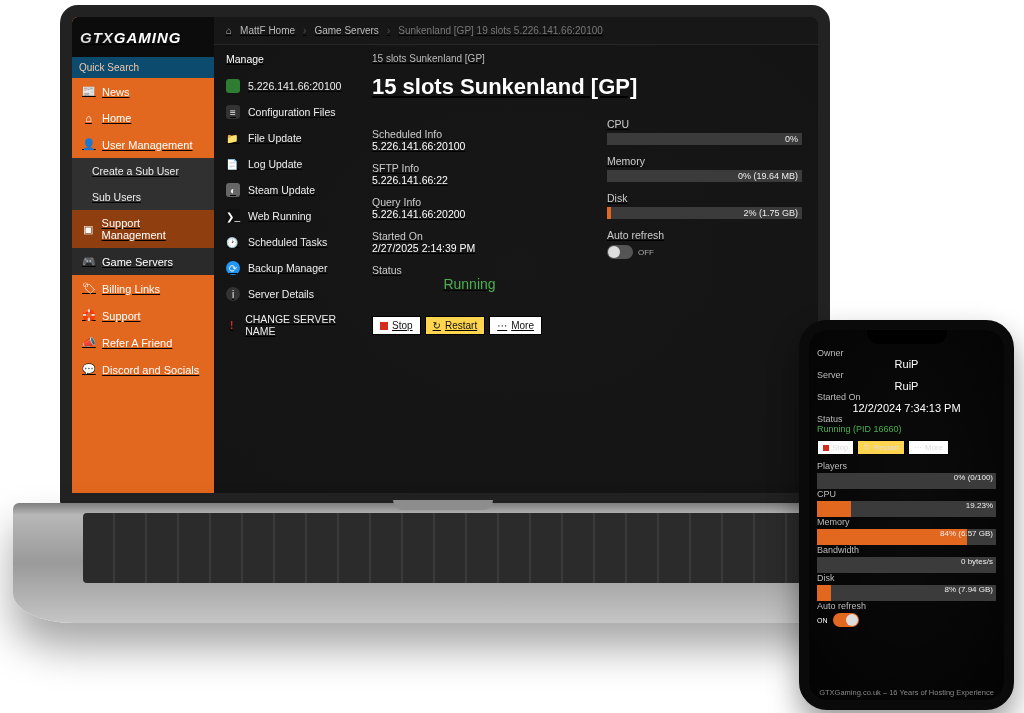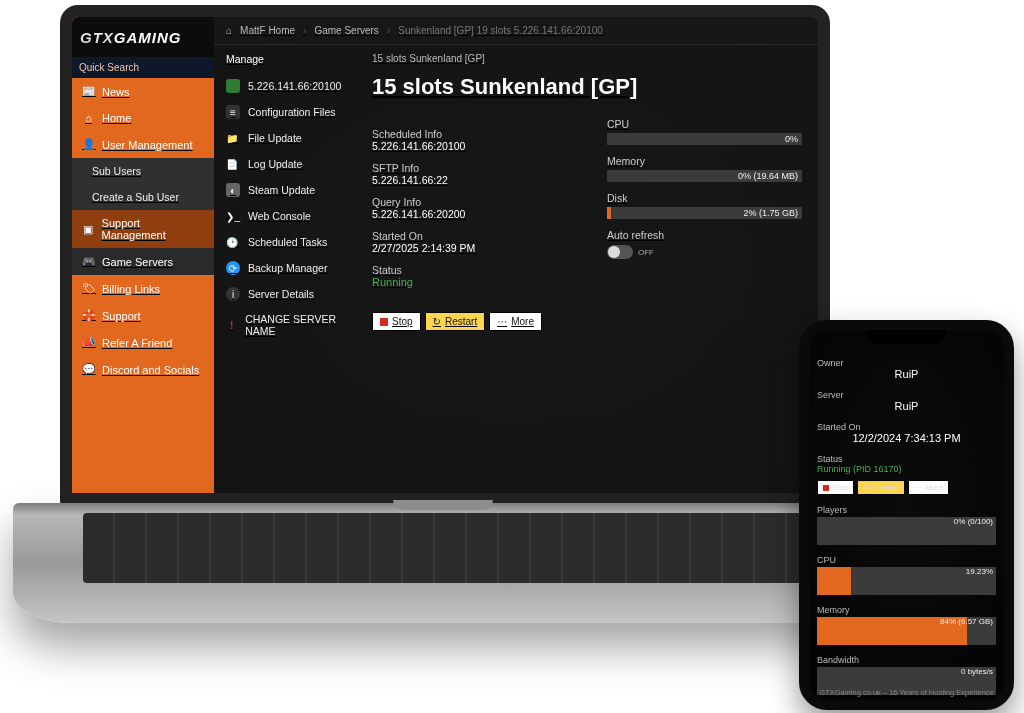--- a/index.html
+++ b/index.html
@@ -69,21 +69,21 @@
   .app { width:100%; height:100%; display:flex; font-size:11px; color:#ddd; background:#1e1e1e; }
   .sidebar { width:142px; background:#e2671f; display:flex; flex-direction:column; }
   .logo {
     height:40px; background:#0c0c0c; color:#fff; font-weight:bold; font-style:italic;
     display:flex; align-items:center; padding-left:8px; letter-spacing:1px; font-size:15px;
   }
   .logo .gtx { background: linear-gradient(#fff,#ccc); -webkit-background-clip:text; color:transparent; }
   .search { margin:0; }
   .search input {
     width:100%; padding:5px 7px; font-size:10px; color:#f2c8ab;
-    background:#0f172a; border:none; outline:none;
+    background:#0c4a6e; border:none; outline:none;
   }
   .search input::placeholder { color:#f2c8ab; }
   .nav { flex:1; }
   .nav-item, .nav-sub {
     display:flex; align-items:center; gap:7px;
     padding:7px 10px; color:#fff; cursor:pointer; font-size:11px;
   }
   .nav-sub { padding-left:20px; background:#303030; color:#eee; font-size:10.5px; }
   .nav-sub.light { background:#303030; }
   .nav-item.darkrow { background:#8e3e0f; }
@@ -112,45 +112,45 @@
   .mi.clock{color:#d9534f;} .mi.blue{background:#2196f3;border-radius:50%;} .mi.info{background:#333;border-radius:50%;}
   .mi.red{color:#d52b1e;font-weight:bold;}
 
   .content { flex:1; padding:8px 16px; }
   .top-row { display:flex; justify-content:space-between; align-items:center; font-size:10px; color:#bbb; margin-bottom:10px; }
   h1.title { font-size:22px; font-weight:700; color:#fff; margin-bottom:18px; }
   .grid { display:flex; gap:40px; }
   .col { flex:1; font-size:11px; }
   .lbl { color:#ccc; font-size:10.5px; margin-top:10px; }
   .val { color:#fff; font-size:10.5px; }
-  .status-running { color:#4caf50; font-size:11px; }
+  .status-running { color:#4caf50; font-size:14px;text-align:center; }
   .bar { position:relative; height:12px; background:#3b3b3b; margin-top:3px; }
   .bar .fill { position:absolute; left:0; top:0; bottom:0; background:#e2671f; }
   .bar .txt { position:absolute; right:4px; top:0; font-size:9px; color:#eee; line-height:12px; }
   .toggle {
     display:inline-flex; align-items:center; gap:5px; margin-top:4px;
   }
   .toggle .sw { width:26px; height:14px; background:#555; border-radius:7px; position:relative; }
   .toggle .sw::after { content:""; position:absolute; left:1px; top:1px; width:12px; height:12px; background:#ddd; border-radius:50%; }
   .toggle.on .sw { background:#e2671f; }
   .toggle.on .sw::after { left:13px; }
   .toggle .tl { font-size:8px; color:#aaa; }
 
   .btns { display:flex; gap:4px; margin-top:24px; }
   .btn { display:inline-flex; align-items:center; gap:4px; padding:3px 7px; font-size:10px; border:1px solid #000; background:#fff; color:#111; cursor:pointer; }
   .btn.stop { background:#fff; }
   .btn.stop .sq { width:8px;height:8px;background:#d52b1e;display:inline-block; }
   .btn.restart { background:#ffd54f; }
   .btn.more { background:#fff; }
 
   
-  .ph-lbl { color:#bbb; font-size:9px; margin-top:10px; }
+  .ph-lbl { color:#bbb; font-size:9px; margin-top:0; }
   .ph-val { color:#fff; font-size:11px;text-align:center; }
   .ph-run { color:#4caf50; font-size:9px; }
-  .ph-bar { position:relative; height:28px; background:#3b3b3b; margin-top:2px; }
+  .ph-bar { position:relative; height:16px; background:#3b3b3b; margin-top:2px; }
   .ph-bar .fill { position:absolute; left:0; top:0; bottom:0; background:#e2671f; }
   .ph-bar .txt { position:absolute; right:3px; top:0; font-size:8px; line-height:10px; color:#eee; white-space:nowrap; }
   .ph-btns { display:flex; gap:3px; margin:6px 0; }
   .ph-btn { font-size:8px; padding:2px 5px; border:1px solid #000; background:#fff; display:inline-flex; align-items:center; gap:3px; }
   .ph-btn.restart { background:#ffd54f; }
   .ph-foot { position:absolute; bottom:3px; left:0; right:0; text-align:center; font-size:7.5px; color:#888; }
 </style>
 </head>
 <body>
 
@@ -172,25 +172,25 @@
               <span>News</span>
             </div>
           <div class="nav-item">
               <span class="ic">⌂</span>
               <span>Home</span>
             </div>
           <div class="nav-item">
               <span class="ic">👤</span>
               <span>User Management</span>
             </div>
+          <div class="nav-sub light">
+              <span>Create a Sub User</span>
+            </div>
           <div class="nav-sub">
               <span>Sub Users</span>
-            </div>
-          <div class="nav-sub light">
-              <span>Create a Sub User</span>
             </div>
           <div class="nav-item darkrow">
               <span class="ic">▣</span>
               <span>Support Management</span>
             </div>
           <div class="nav-item selected">
               <span class="ic">🎮</span>
               <span>Game Servers</span>
             </div>
           <div class="nav-item">
@@ -241,21 +241,21 @@
             <div class="m-item">
                 <span class="mi doc">📄</span>
                 <span>Log Update</span>
               </div>
             <div class="m-item">
                 <span class="mi steam">◐</span>
                 <span>Steam Update</span>
               </div>
             <div class="m-item">
                 <span class="mi term">❯_</span>
-                <span>Web Console</span>
+                <span>Web Running</span>
               </div>
             <div class="m-item">
                 <span class="mi clock">🕑</span>
                 <span>Scheduled Tasks</span>
               </div>
             <div class="m-item">
                 <span class="mi blue">⟳</span>
                 <span>Backup Manager</span>
               </div>
             <div class="m-item">
@@ -346,21 +346,21 @@
     <div class="phone-notch"></div>
     <div class="phone-screen">
       <div style="height:12px"></div>
       <div class="ph-lbl">Owner</div>
       <div class="ph-val">RuiP</div>
       <div class="ph-lbl">Server</div>
       <div class="ph-val">RuiP</div>
       <div class="ph-lbl">Started On</div>
       <div class="ph-val">12/2/2024 7:34:13 PM</div>
       <div class="ph-lbl">Status</div>
-      <div class="ph-run">Running (PID 16170)</div>
+      <div class="ph-run">Running (PID 16660)</div>
 
       <div class="ph-btns">
         <div class="ph-btn">
             <span style="width:6px;height:6px;background:#d52b1e;display:inline-block"></span>
             <span>Stop</span>
           </div>
         <div class="ph-btn restart">
             <span>↻</span>
             <span>Restart</span>
           </div>

